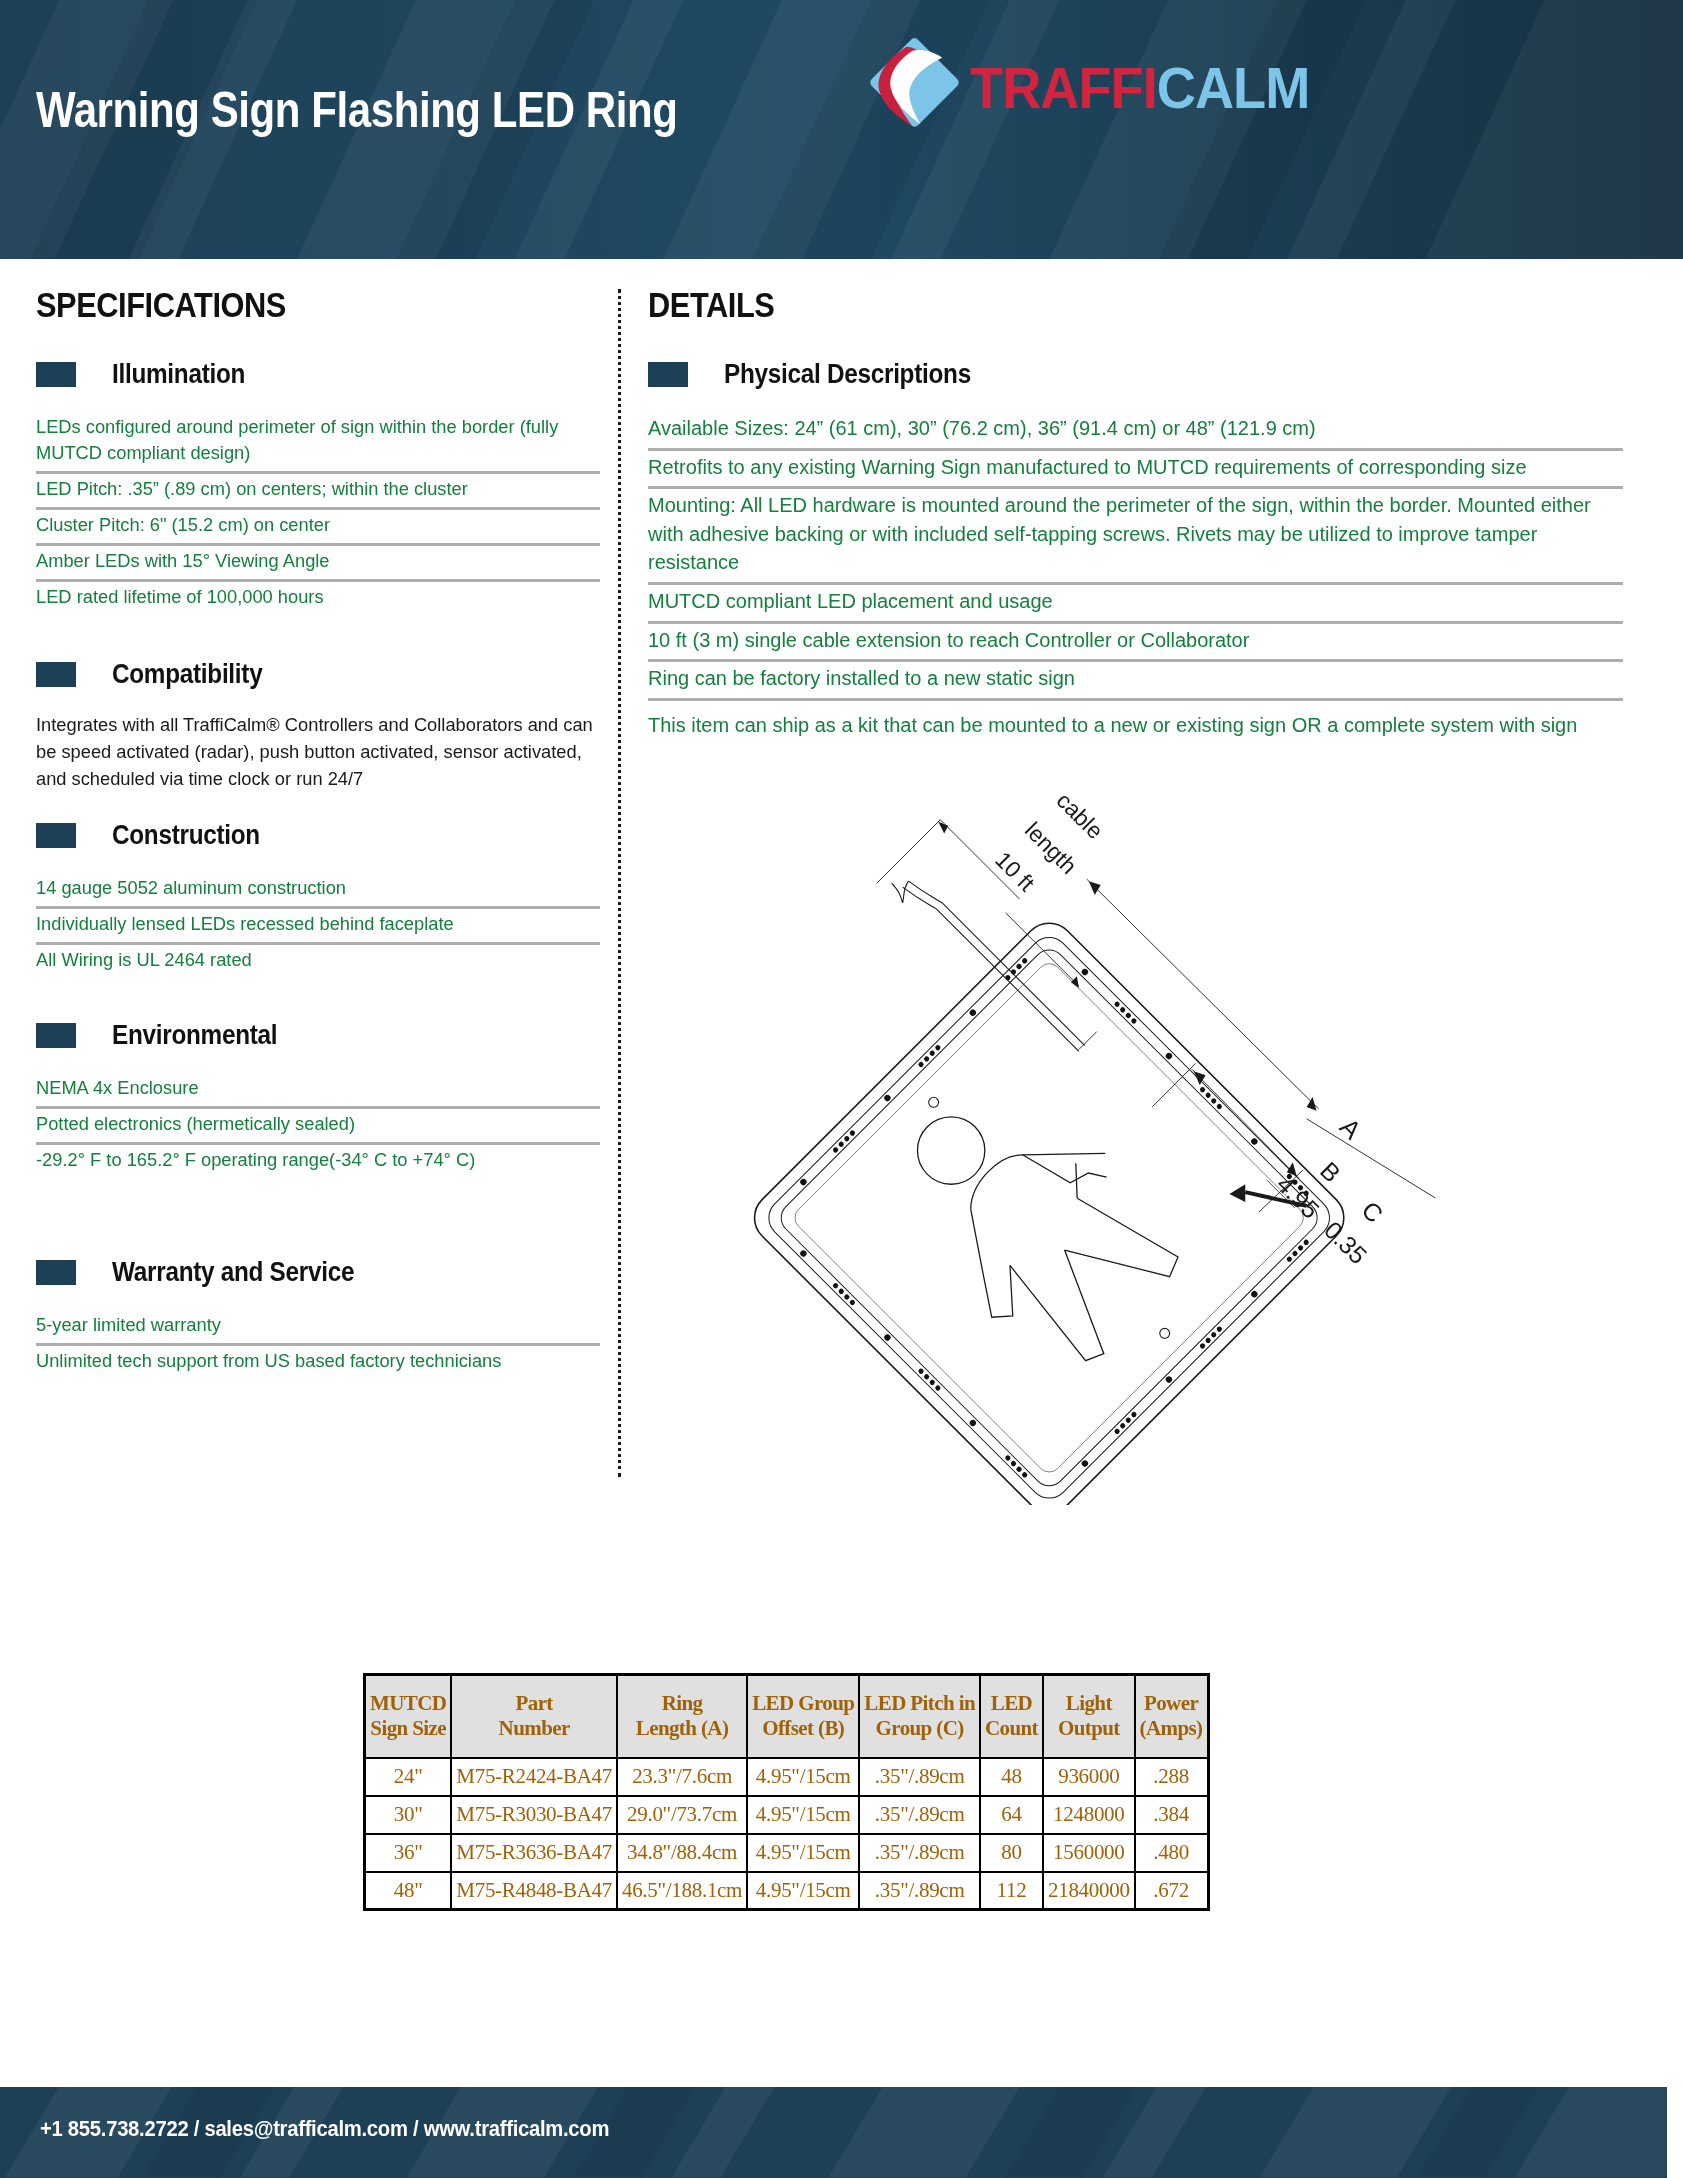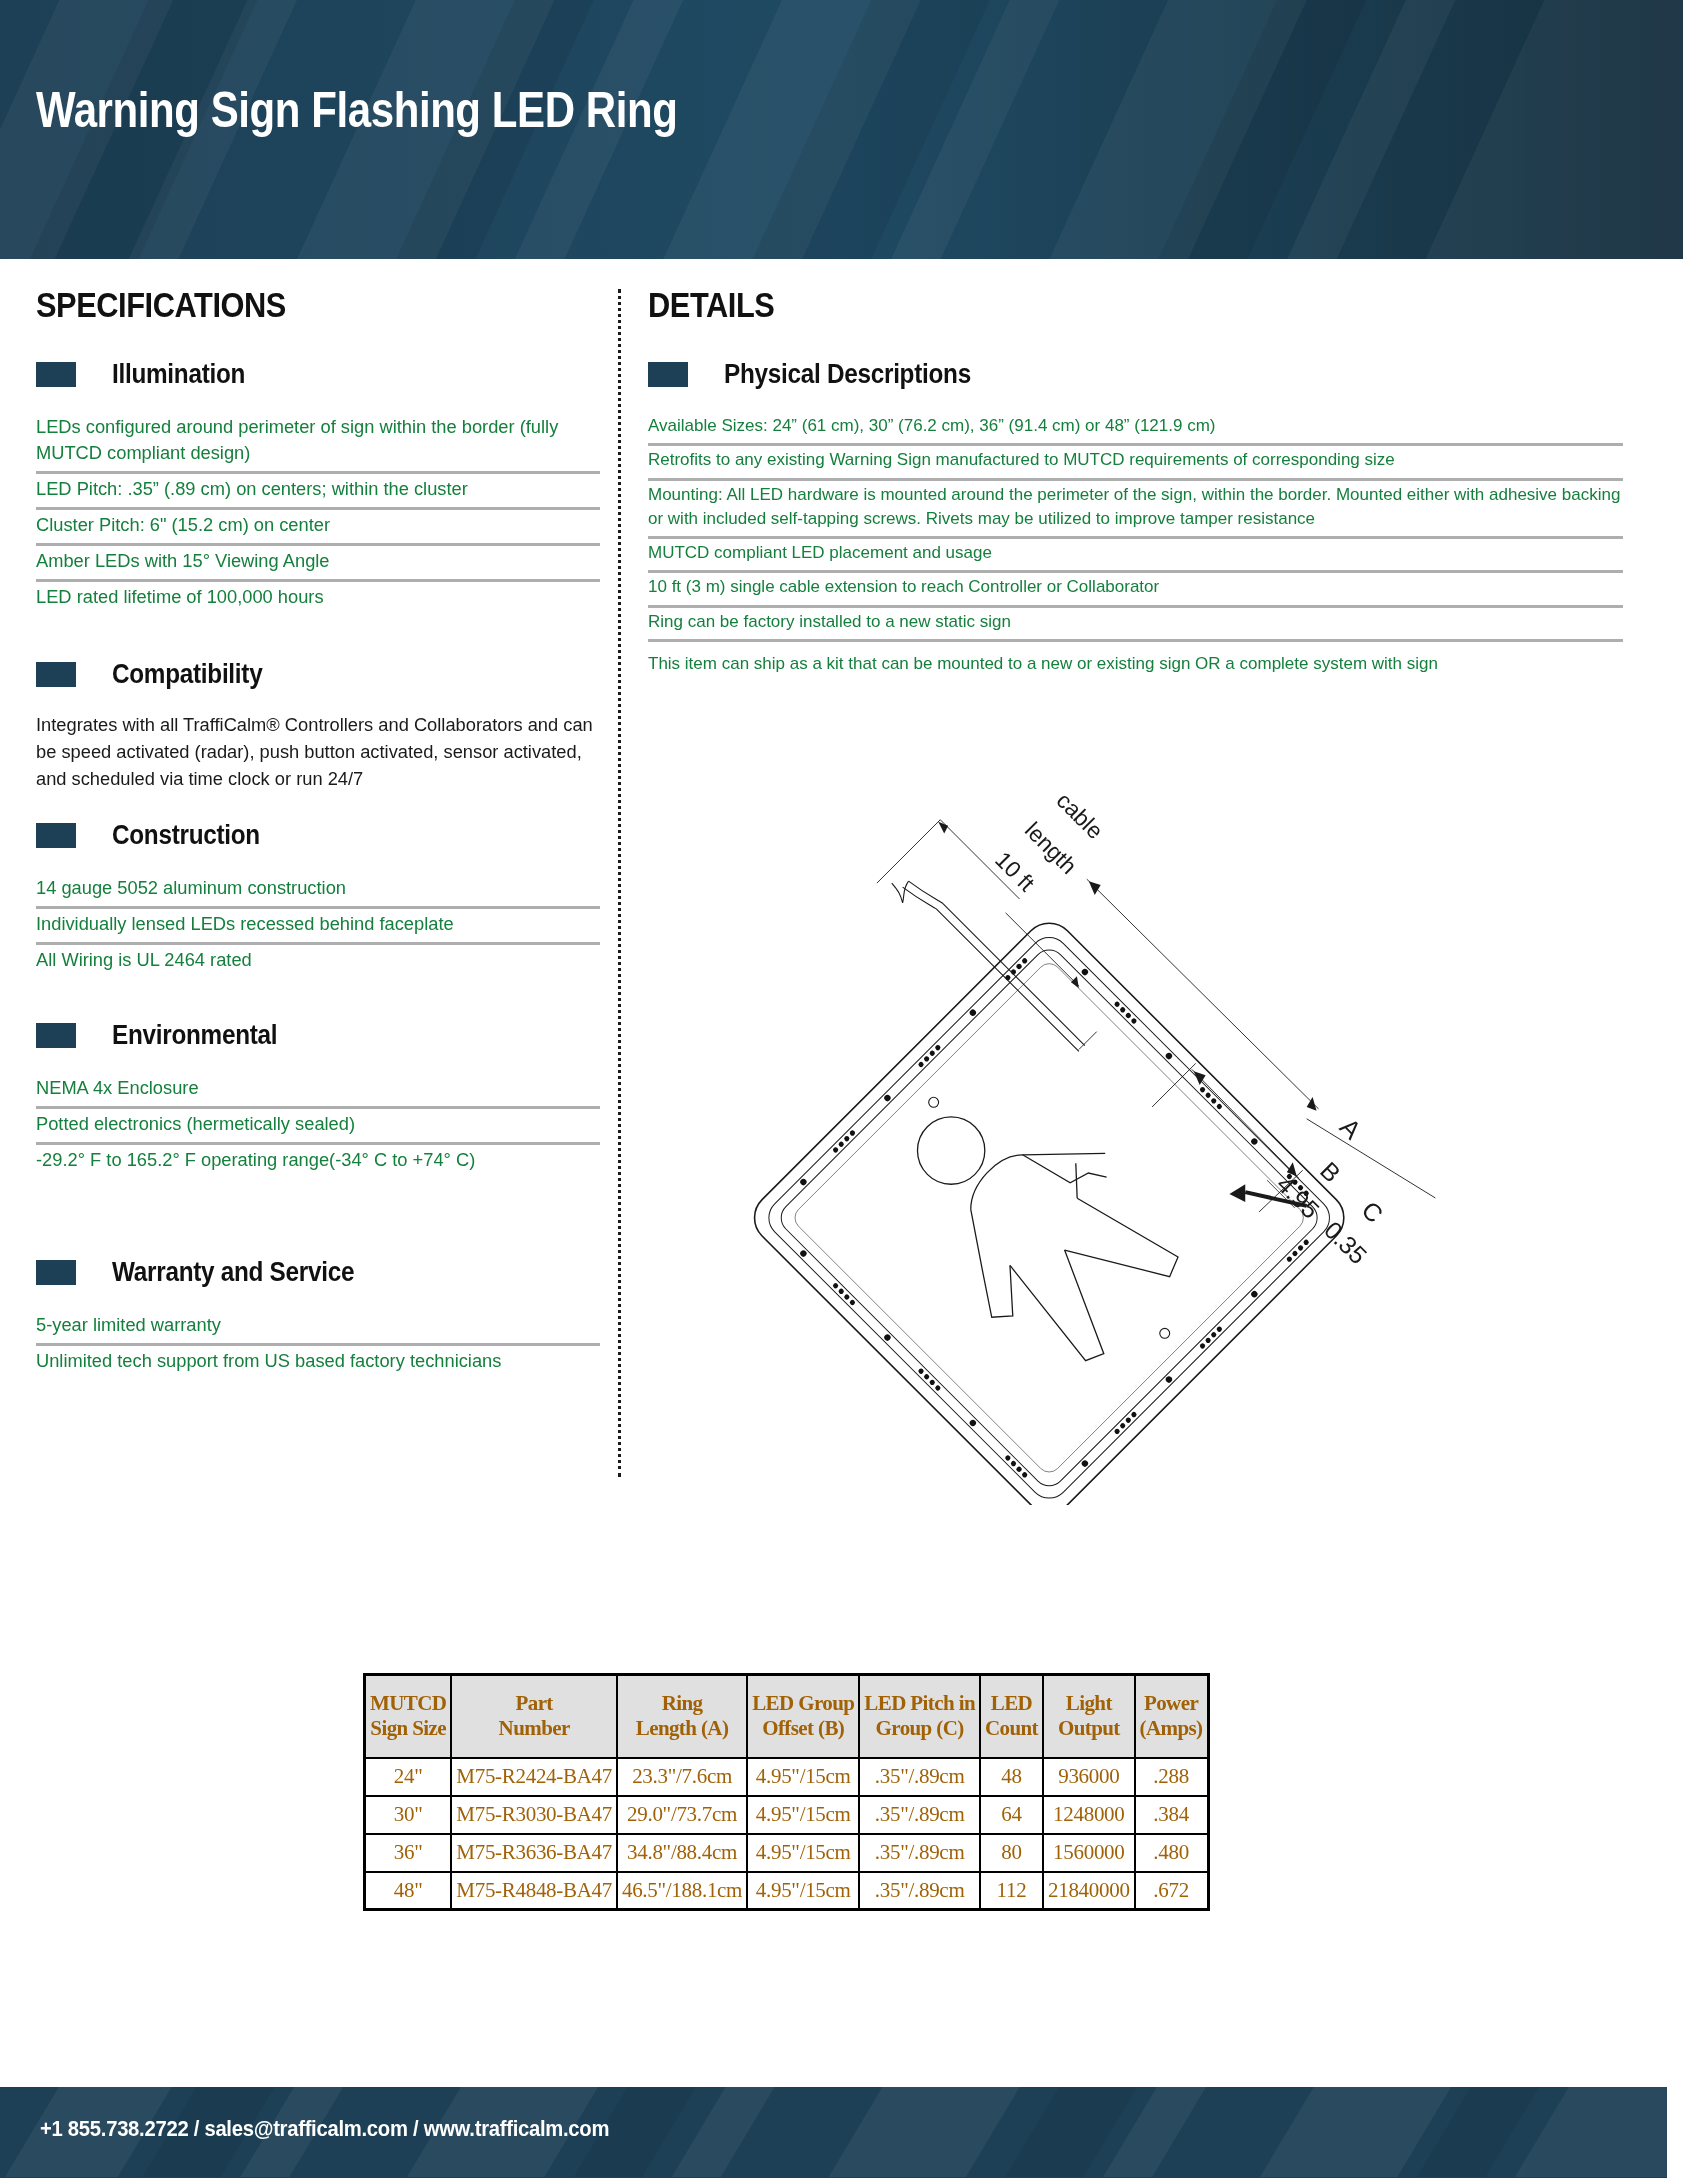--- a/index.html
+++ b/index.html
@@ -78,21 +78,21 @@
     border-bottom: 3px solid #aeaeae;
   }
   .spec-item:last-child { border-bottom: none; }
   .spec-item.no-rule { border-bottom: none; }
 
   .para-block {
     margin-top: 22px; font-size: 18.3px; color: #1a1a1a; line-height: 1.47;
   }
 
   
-  .col-right .spec-item { font-size: 17px; line-height: 1.43; }
+  .col-right .spec-item { font-size: 20px; line-height: 1.43; }
 
   
   .diagram { position: absolute; left: 752px; top: 792px; width: 733px; height: 713px; }
 
   
   .spec-table-wrap { position: absolute; left: 363px; top: 1673px; }
   table.spec-table {
     border-collapse: collapse;
     border: 3px solid #000;
     font-size: 20px;
@@ -154,20 +154,35 @@
     <g fill="#000000" opacity="0.07">
       <polygon points="150,0 260,0 140,262 30,262"></polygon>
       <polygon points="520,0 600,0 480,262 400,262"></polygon>
       <polygon points="880,0 1000,0 880,262 760,262"></polygon>
       <polygon points="1290,0 1380,0 1260,262 1170,262"></polygon>
     </g>
   </svg>
 
   <div class="header-title">Warning Sign Flashing LED Ring</div>
 
+  <div class="logo-wrap">
+    <svg class="logo-mark" viewBox="0 0 104 104">
+      <g transform="translate(52,52) rotate(45) translate(-33,-33)">
+        <rect x="0" y="0" width="66" height="66" rx="5" fill="#7cc4e8"></rect>
+      </g>
+      <path d="M52 8 L14 46 L30 62 L6 86 L30 99 L52 78 Z" fill="#ffffff" opacity="0"></path>
+      <path d="M44 16 C 22 30, 14 46, 16 58 C 19 74, 34 86, 50 96
+               C 38 80, 30 66, 34 56 C 38 44, 52 34, 66 28
+               C 58 20, 50 16, 44 16 Z" fill="#c8203f"></path>
+      <path d="M50 20 C 32 32, 26 46, 28 57 C 31 72, 44 84, 58 94
+               C 50 80, 44 66, 48 56 C 53 42, 68 33, 80 27
+               C 70 20, 58 18, 50 20 Z" fill="#ffffff"></path>
+    </svg>
+    <div class="logo-text"><span class="t-red">TRAFFI</span><span class="t-blue">CALM</span></div>
+  </div>
 </div>
 
 <div class="divider"></div>
 
 <div class="col-left">
   <div class="col-heading">SPECIFICATIONS</div>
 
   <div class="section">
     <div class="section-head">
       <span class="bullet-sq"></span>

